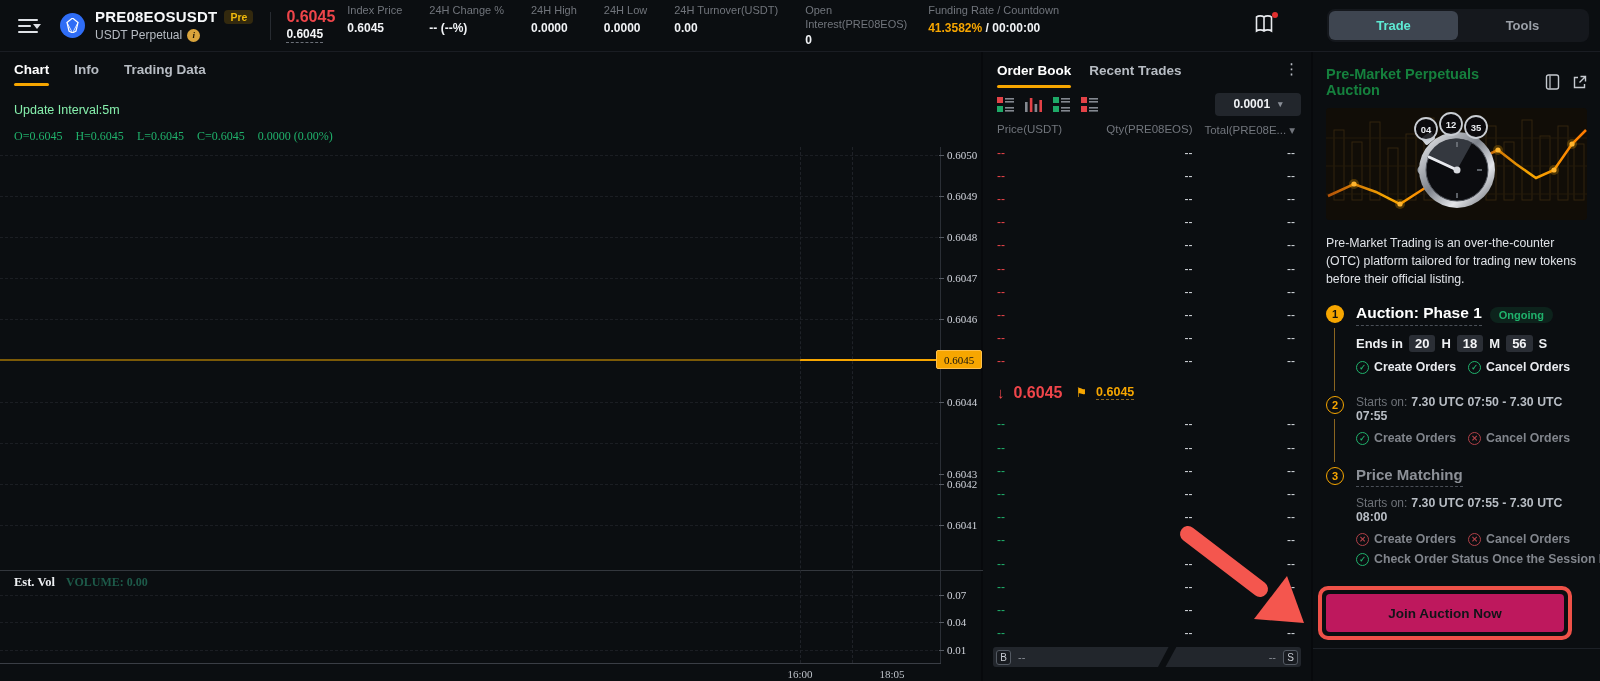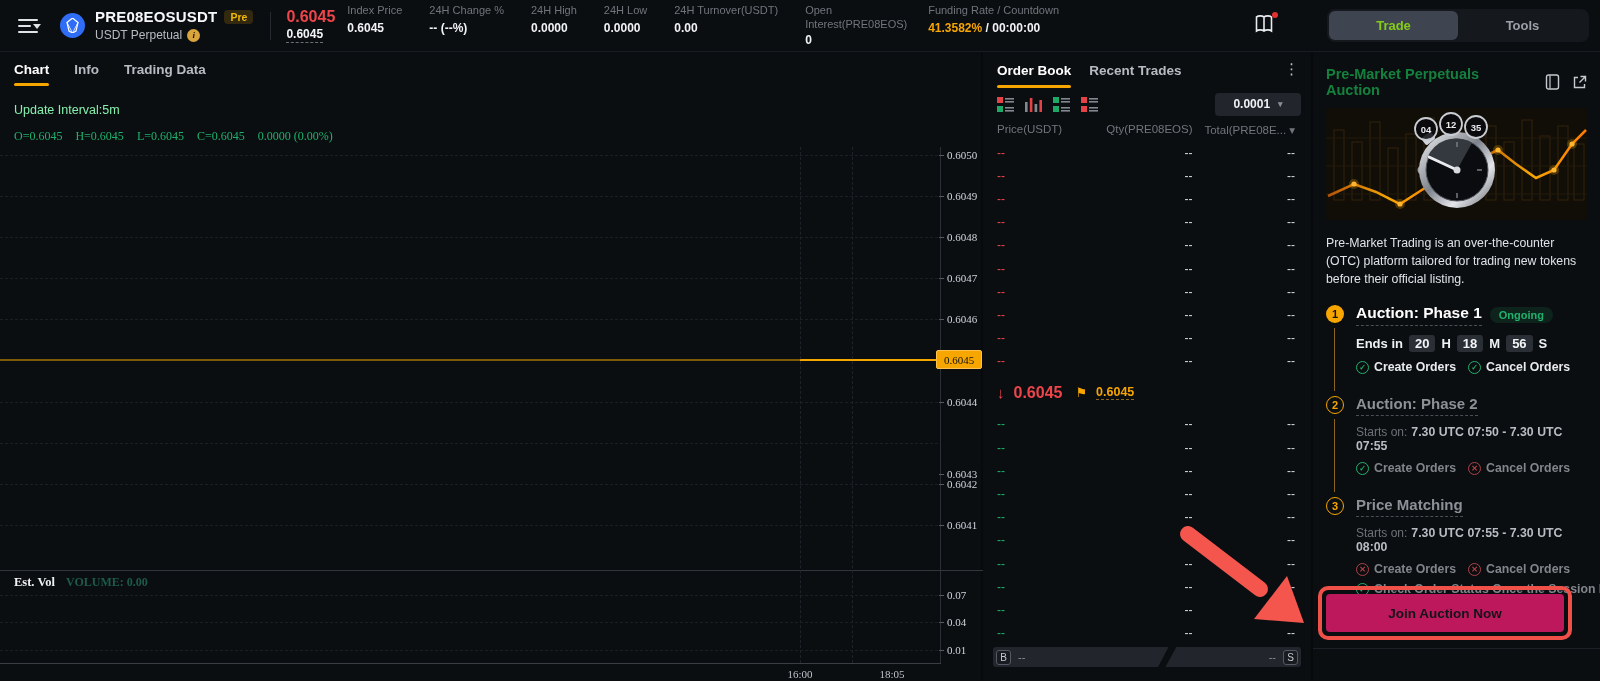--- a/index.html
+++ b/index.html
@@ -40,21 +40,21 @@
   .stat.oi{width:96px;}
   .stat.oi .lb{white-space:normal;line-height:1.25;}
   .stat.oi .vl{margin-top:2px;}
   .fund-rate{color:#f7a600;}
   .book-ico{position:absolute;left:1253px;top:13px;width:24px;height:24px;cursor:pointer;}
   .book-ico .dot{position:absolute;right:-1px;top:-1px;width:6px;height:6px;border-radius:50%;background:#e2302f;}
   .seg{position:absolute;left:1327px;top:9px;width:262px;height:33px;background:#15181d;border-radius:8px;
        display:flex;padding:2px;}
   .seg-item{flex:1;display:flex;align-items:center;justify-content:center;border-radius:6px;
             color:#9ba0a8;font-size:13px;font-weight:bold;cursor:pointer;}
-  .seg-item.active{background:#3e4550;color:#84cc16;}
+  .seg-item.active{background:#3e4550;color:#5eead4;}
 
   
   .chart-panel{position:absolute;left:0;top:52px;width:983px;height:629px;border-right:2px solid #07090c;}
   .ctabs{position:absolute;top:10px;left:14px;display:flex;gap:25px;}
   .ctab{color:#b7bcc3;font-size:13.5px;font-weight:bold;cursor:pointer;position:relative;padding-bottom:9px;}
   .ctab.active{color:#ffffff;}
   .ctab.active::after{content:"";position:absolute;left:0;bottom:0;width:100%;height:3px;
                       background:#f7a600;border-radius:2px;}
   .upd-int{position:absolute;top:51px;left:14px;color:#86efac;font-size:12.5px;}
   .ohlc{position:absolute;top:77px;left:14px;color:#20b26c;font-size:12px;display:flex;gap:13px;}
@@ -578,23 +578,20 @@
               <div class="perm">
                 <span class="perm-ico ok">✓</span>
                 <span>Cancel Orders</span>
               </div>
             </div>
           </div>
       </div>
 
       <div class="phase">
         <span class="ph-num">2</span>
-        <div class="ph-head">
-          <span class="ph-title">Auction: Phase 2</span>
-        </div>
         <div class="sched">
           <span>Starts on:</span><b>7.30 UTC 07:50 - 7.30 UTC 07:55</b>
         </div>
         <div class="perm-rows">
             <div class="perm-row">
               <div class="perm">
                 <span class="perm-ico ok">✓</span>
                 <span>Create Orders</span>
               </div>
               <div class="perm">

